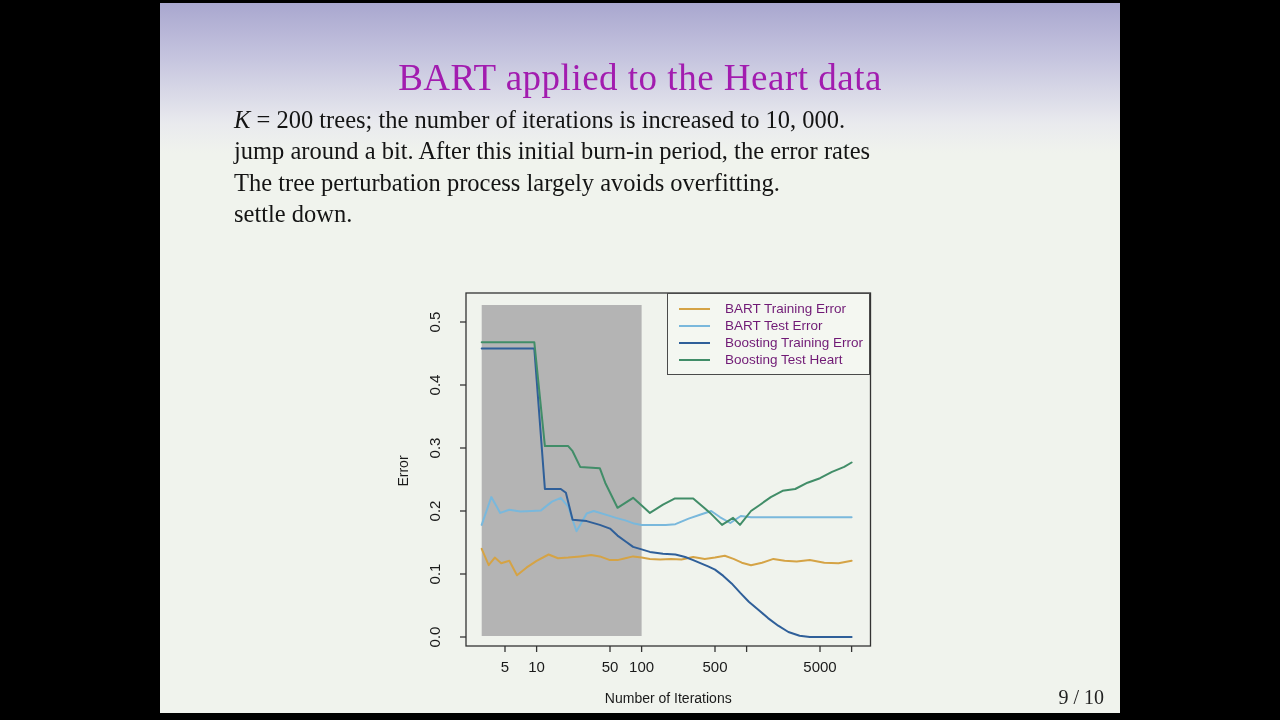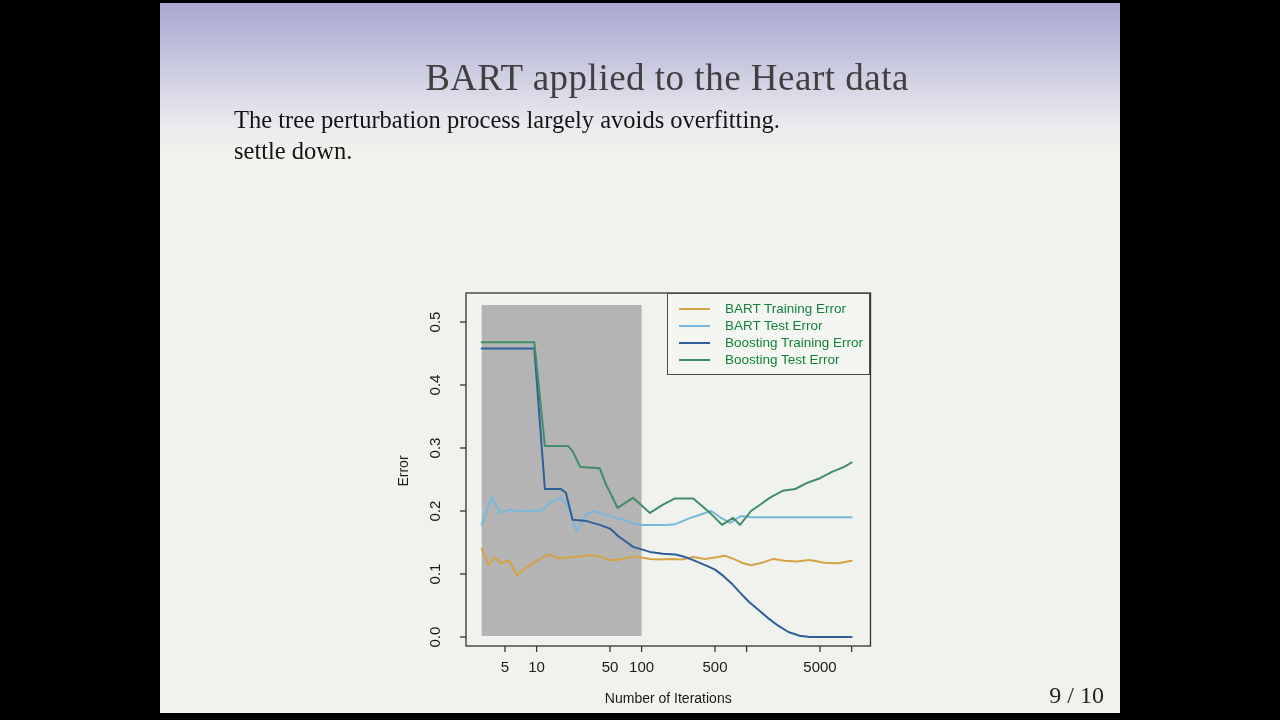--- a/index.html
+++ b/index.html
@@ -2,44 +2,46 @@
 <html><head>
 <meta charset="utf-8">
 <style>
   html,body{margin:0;padding:0;}
   .stage{position:relative;width:1280px;height:720px;background:#000;overflow:hidden;
          font-family:"Liberation Serif",serif;}
   .slide{position:absolute;left:160px;top:3px;width:960px;height:710px;background:#f0f3ed;}
   .header-grad{position:absolute;left:0;top:0;width:100%;height:150px;
          background:linear-gradient(180deg,#a9a7cf 0%,#c4c3de 35%,#e9eaee 80%,#f0f3ed 100%);}
   .slide-title{position:absolute;top:53px;left:0;width:100%;text-align:center;
-         font-size:37px;color:#404040;letter-spacing:0.5px;margin-left:27px;}
+         font-size:37px;color:#a21caf;letter-spacing:0.5px;}
   .body-text{position:absolute;left:74px;top:101px;width:830px;font-size:24.5px;
          line-height:31.4px;color:#141414;}
   .body-text .math-k{font-style:italic;}
-  .page-indicator{position:absolute;right:16px;bottom:4px;font-size:24px;color:#222;}
+  .page-indicator{position:absolute;right:16px;bottom:4px;font-size:20px;color:#222;}
   .chart{position:absolute;left:230px;top:283px;width:520px;height:424px;}
   .chart svg{position:absolute;left:0;top:0;}
   .legend{position:absolute;left:277px;top:7px;width:203px;box-sizing:border-box;
          border:1px solid #4a4a4a;background:#f4f7f1;padding:6px 0 6px 11px;}
   .legend-row{display:flex;align-items:center;height:17px;
-         font-family:"Liberation Sans",sans-serif;font-size:13.5px;color:#15803d;white-space:nowrap;}
+         font-family:"Liberation Sans",sans-serif;font-size:13.5px;color:#701a75;white-space:nowrap;}
   .legend-swatch{width:31px;height:2px;margin-right:15px;flex:none;}
   .axis-text{font-family:"Liberation Sans",sans-serif;fill:#1a1a1a;}
 </style>
 </head>
 <body>
 
 <div class="stage">
   <div class="slide">
     <div class="header-grad"></div>
 
     <div class="slide-title">BART applied to the Heart data</div>
 
     <div class="body-text">
+      <div><span class="math-k">K</span><span> = 200 trees; the number of iterations is increased to 10, 000.</span></div>
+      <div>jump around a bit. After this initial burn-in period, the error rates</div>
       <div>The tree perturbation process largely avoids overfitting.</div>
       <div>settle down.</div>
     </div>
 
     <div class="chart">
       <svg width="520" height="424" viewBox="0 0 520 424">
           <rect x="91.70588129028258" y="19" width="159.90226825443546" height="331" fill="#b4b4b4"></rect>
           <rect x="76" y="7" width="404.5" height="353" fill="none" stroke="#333" stroke-width="1.3"></rect>
           <line x1="115" y1="360" x2="115" y2="366" stroke="#333" stroke-width="1.3"></line>
           <text class="axis-text" x="115" y="386" font-size="15" text-anchor="middle">5</text>
@@ -82,20 +84,20 @@
           <div class="legend-row">
             <span class="legend-swatch" style="background: rgb(121, 184, 220);"></span>
             <span>BART Test Error</span>
           </div>
           <div class="legend-row">
             <span class="legend-swatch" style="background: rgb(47, 95, 153);"></span>
             <span>Boosting Training Error</span>
           </div>
           <div class="legend-row">
             <span class="legend-swatch" style="background: rgb(65, 141, 104);"></span>
-            <span>Boosting Test Error</span>
+            <span>Boosting Test Heart</span>
           </div>
         </div>
     </div>
 
     <div class="page-indicator">9 / 10</div>
   </div>
 </div>
 
 </body></html>

